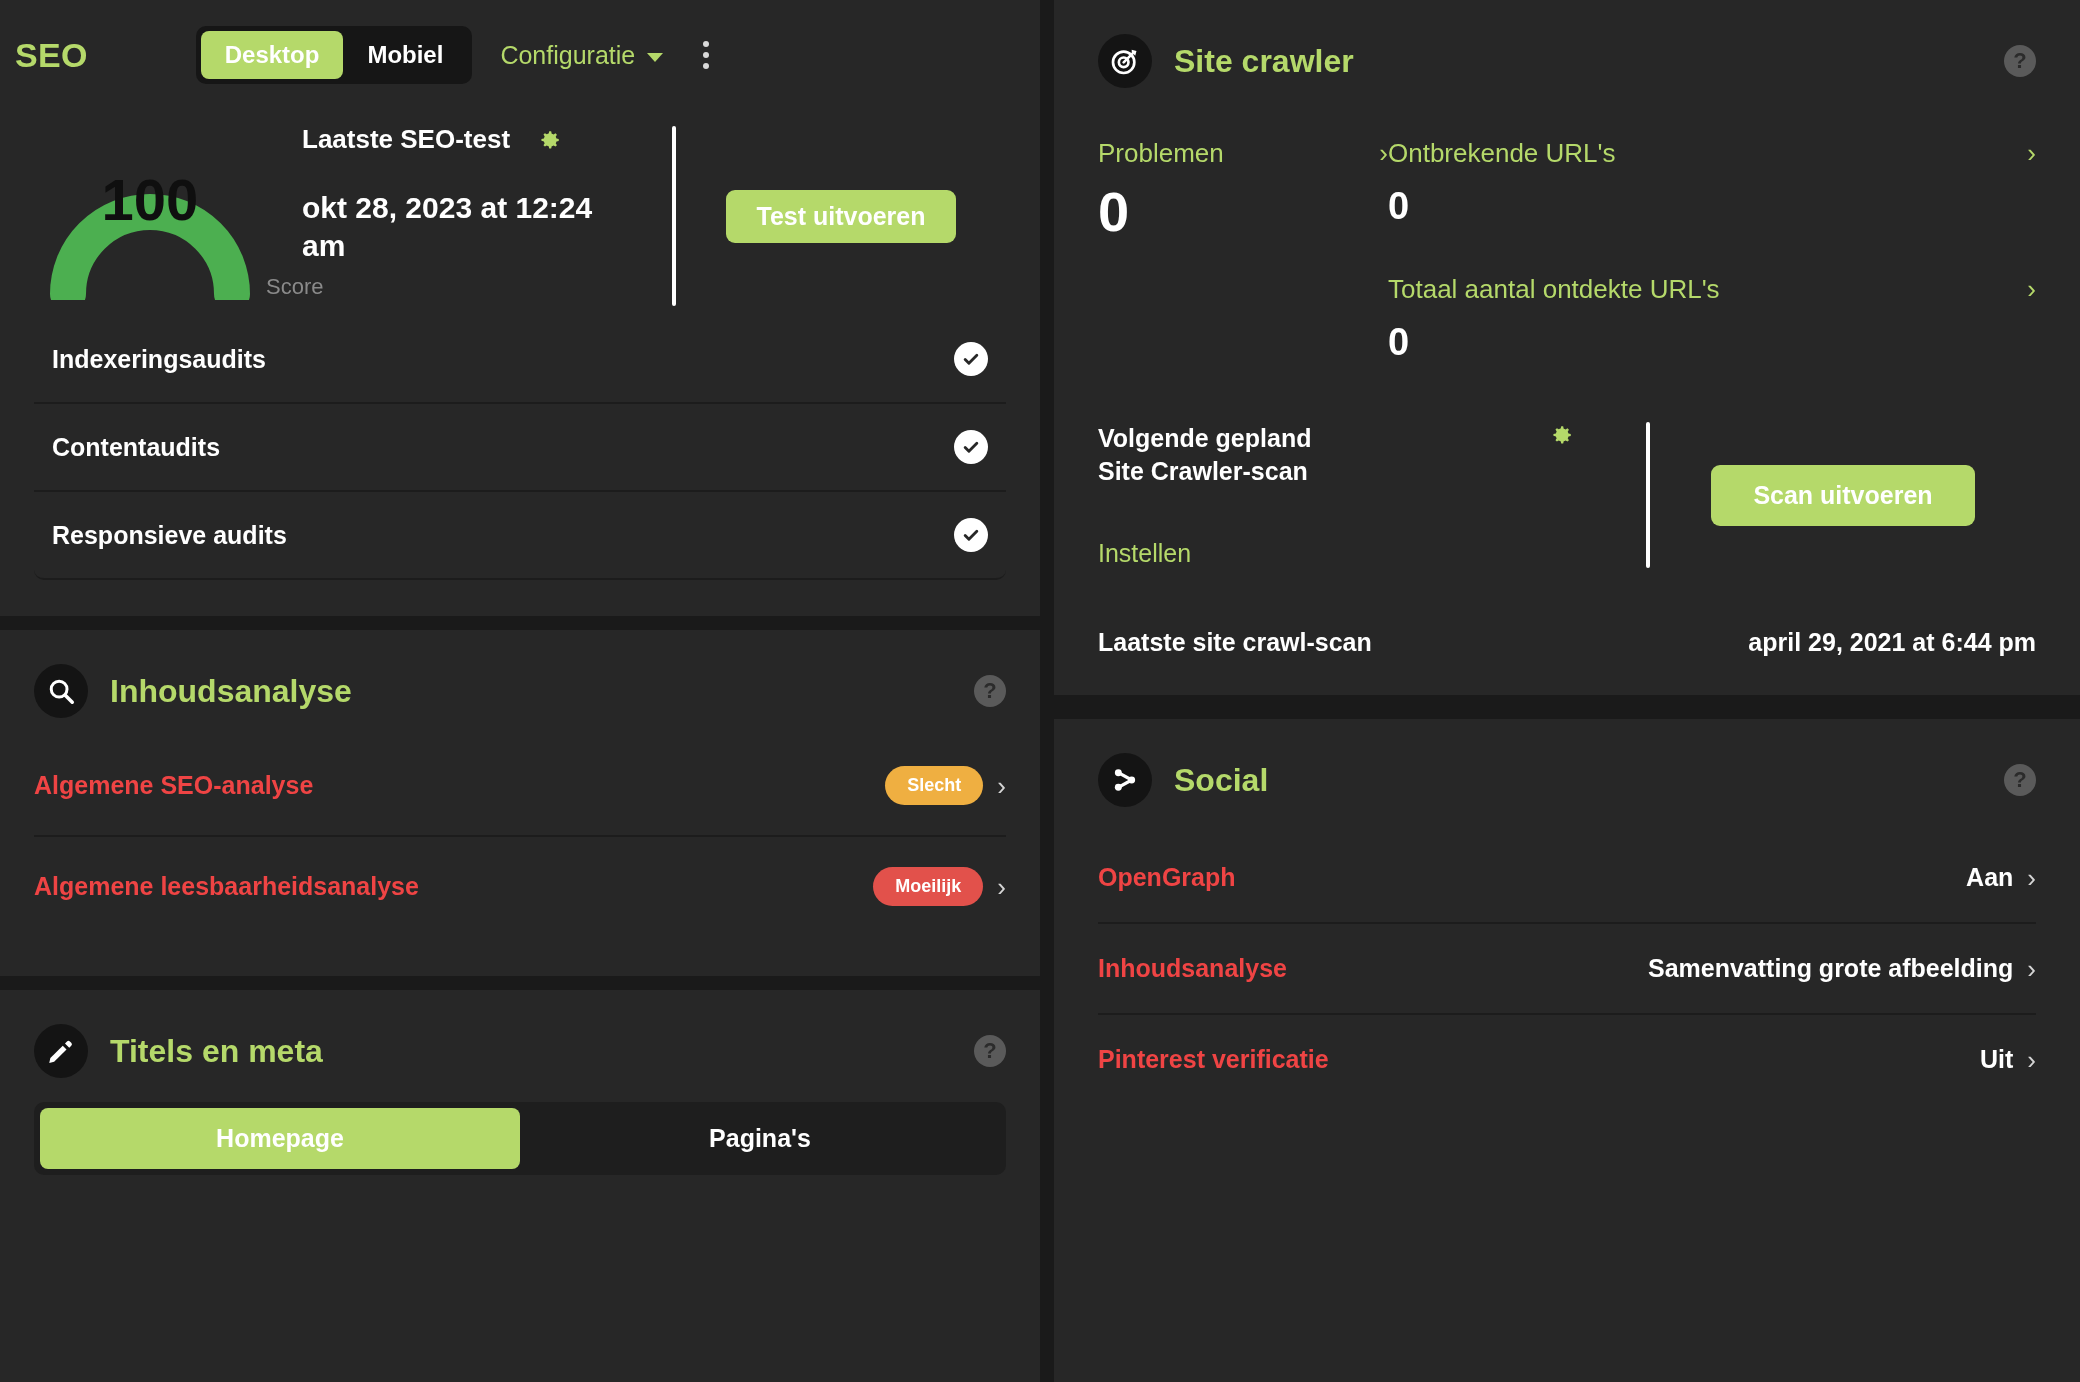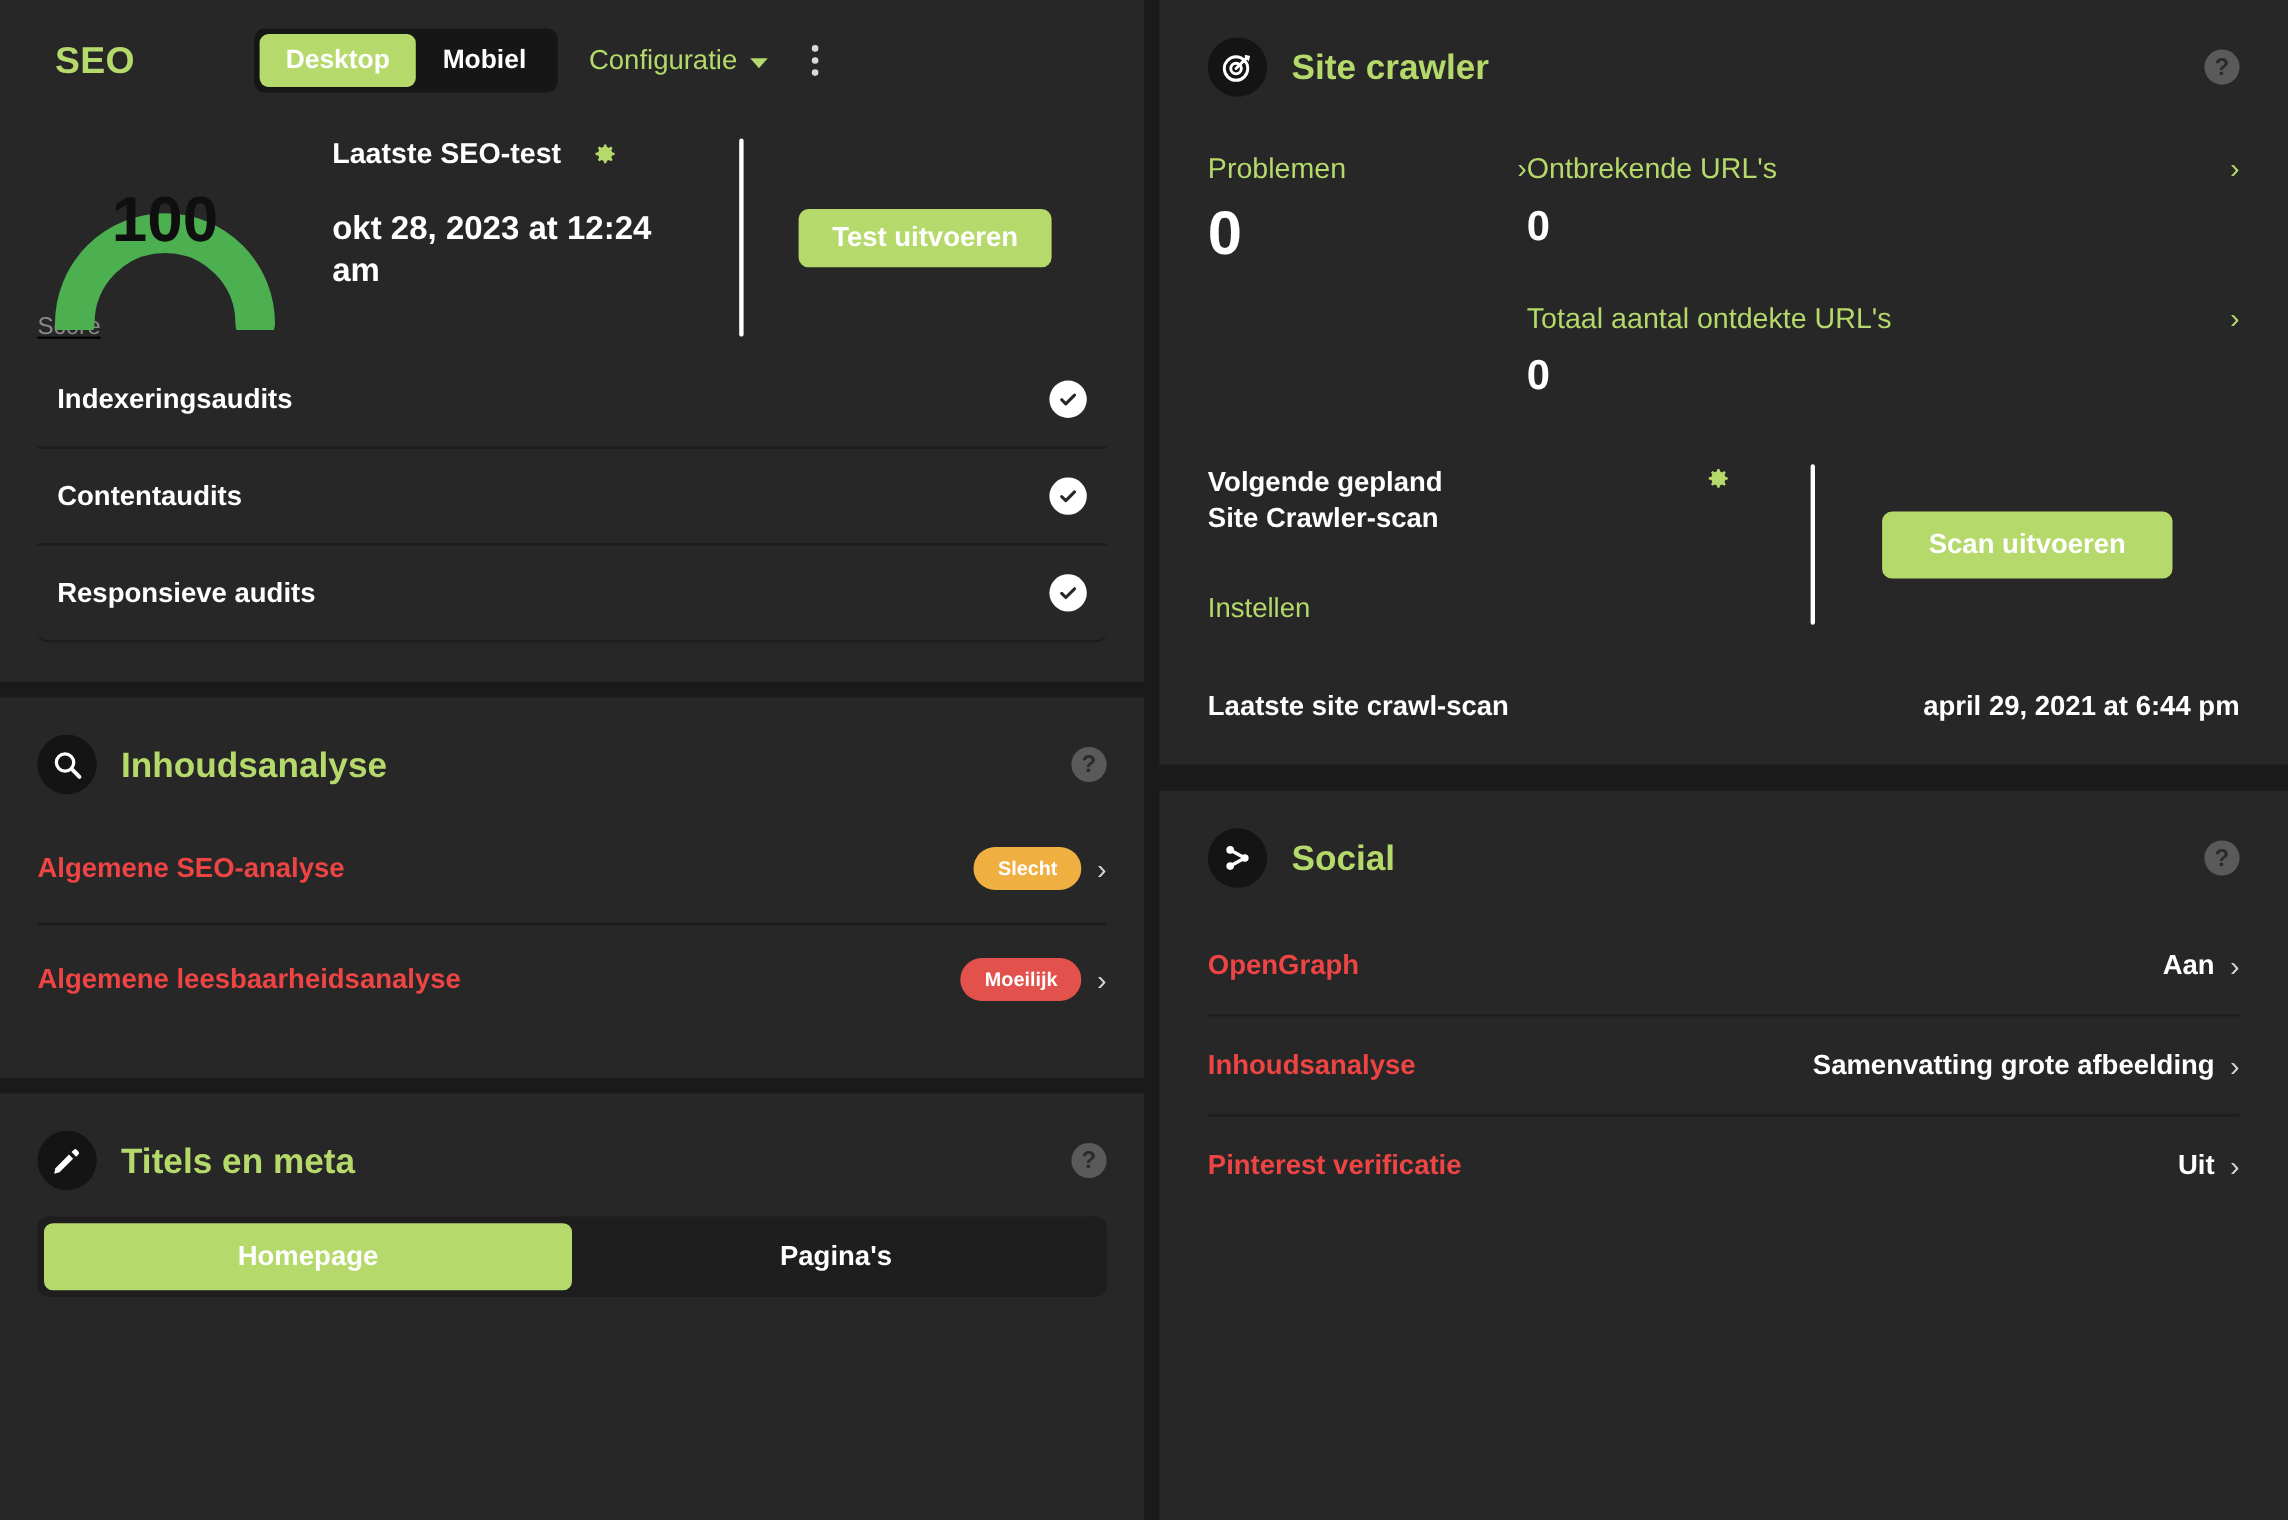--- a/index.html
+++ b/index.html
@@ -18,21 +18,21 @@
   .col { display: flex; flex-direction: column; gap: 14px; }
   .col-left { width: 1040px; }
   .col-right { width: 1026px; gap: 24px; }
 
   .panel { background: #272727; }
 
   
   .seo-panel { padding: 0; }
   .seo-header {
     display: flex; align-items: center;
-    padding: 26px 34px 14px 50px;
+    padding: 26px 34px 14px 15px;
   }
   .seo-title {
     color: #b5d96a; font-size: 34px; font-weight: bold;
     letter-spacing: .3px;
   }
   .seg {
     margin-left: 108px;
     background: #161616;
     border-radius: 10px;
     padding: 5px;
@@ -63,21 +63,21 @@
     margin-top: 4px;
   }
   .kebab {
     margin-left: 34px;
     display: flex; flex-direction: column; gap: 5px;
     cursor: pointer; padding: 6px;
   }
   .kebab i { display:block; width: 6px; height: 6px; border-radius: 50%; background: #d9d9d9; }
 
   .seo-body { display: flex; align-items: flex-start; padding: 6px 34px 10px 34px; }
-  .gauge-wrap { width: 250px; display: flex; flex-direction: column; align-items: flex-start; text-decoration: underline; }
+  .gauge-wrap { width: 250px; display: flex; flex-direction: row; align-items: flex-end; }
   .gauge { position: relative; width: 232px; height: 196px; }
   .gauge svg { display:block; }
   .gauge-value {
     position: absolute; left: 0; right: 0; top: 62px;
     text-align: center;
     font-size: 58px; font-weight: bold; color: #0f0f0f;
   }
   .gauge-label {
     margin-top: -16px;
     color: #8a8a8a; font-size: 22px;

